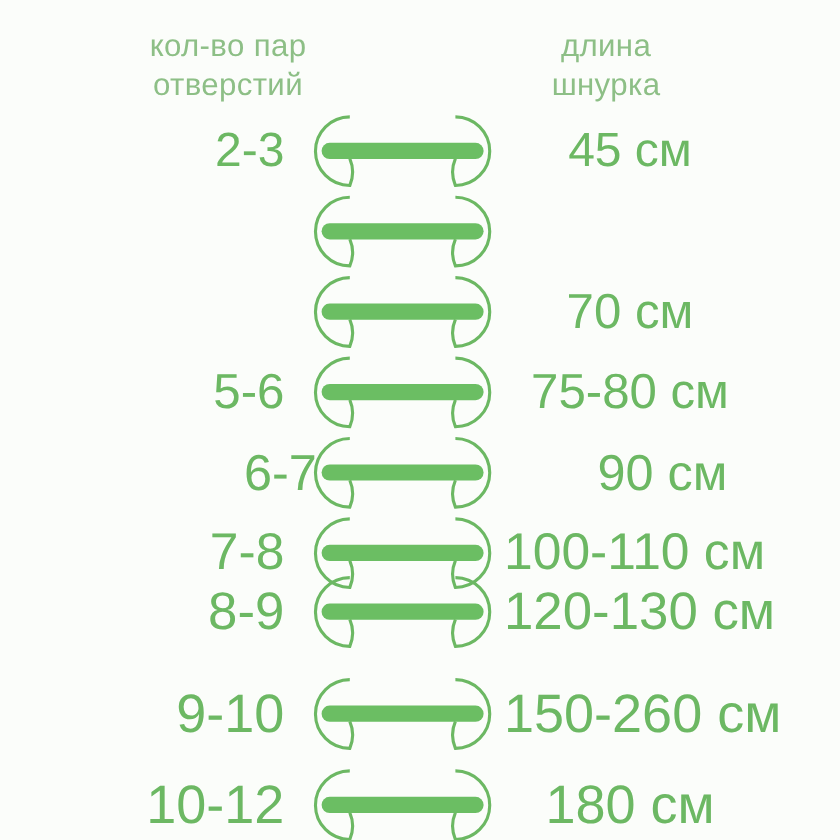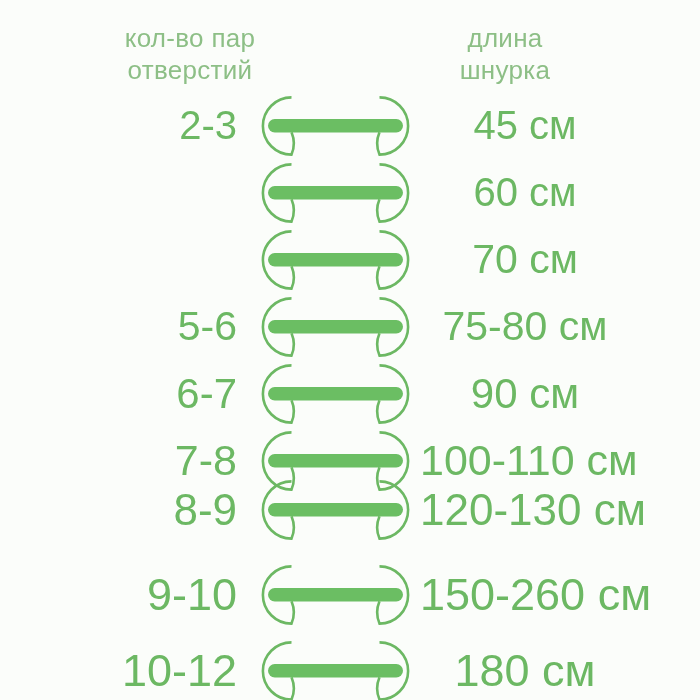--- a/index.html
+++ b/index.html
@@ -102,21 +102,21 @@
     left: 0;
     top: 3px;
     display: block;
   }
 
   
   .fs-0 .cell-pairs, .fs-0 .cell-len { font-size: 40px; }
   .fs-1 .cell-pairs, .fs-1 .cell-len { font-size: 40px; }
   .fs-2 .cell-pairs, .fs-2 .cell-len { font-size: 41px; }
   .fs-3 .cell-pairs, .fs-3 .cell-len { font-size: 41px; }
-  .fs-4 .cell-pairs, .fs-4 .cell-len { font-size: 42px; }
+  .fs-4 .cell-pairs, .fs-4 .cell-len { font-size: 42px; margin-left: 27px; }
   .fs-5 .cell-pairs, .fs-5 .cell-len { font-size: 43px; }
   .fs-6 .cell-pairs, .fs-6 .cell-len { font-size: 44px; }
   .fs-7 .cell-pairs, .fs-7 .cell-len { font-size: 45px; }
   .fs-8 .cell-pairs, .fs-8 .cell-len { font-size: 45px; }
 </style>
 </head>
 <body>
 
 <div class="sheet">
 
@@ -148,21 +148,20 @@
       <div class="row fs-1" style="top: 67px;">
         <div class="cell-icon">
           <svg width="175" height="62" viewBox="0 0 175 62" aria-hidden="true">
             <g fill="none" stroke="#6cb863" stroke-width="2.6">
               <path d="M 43.5 2.4 A 28.6 28.6 0 1 0 43.5 59.6 A 28.6 28.6 0 0 0 43.5 37.2"></path>
               <path d="M 131.5 2.4 A 28.6 28.6 0 1 1 131.5 59.6 A 28.6 28.6 0 0 1 131.5 37.2"></path>
             </g>
             <rect x="20" y="24" width="135" height="13.5" rx="6.75" ry="6.75" fill="#6bbe63"></rect>
           </svg>
         </div>
-        <div class="cell-len">60 см</div>
       </div>
       <div class="row fs-2" style="top: 134px;">
         <div class="cell-icon">
           <svg width="175" height="62" viewBox="0 0 175 62" aria-hidden="true">
             <g fill="none" stroke="#6cb863" stroke-width="2.6">
               <path d="M 43.5 2.4 A 28.6 28.6 0 1 0 43.5 59.6 A 28.6 28.6 0 0 0 43.5 37.2"></path>
               <path d="M 131.5 2.4 A 28.6 28.6 0 1 1 131.5 59.6 A 28.6 28.6 0 0 1 131.5 37.2"></path>
             </g>
             <rect x="20" y="24" width="135" height="13.5" rx="6.75" ry="6.75" fill="#6bbe63"></rect>
           </svg>

